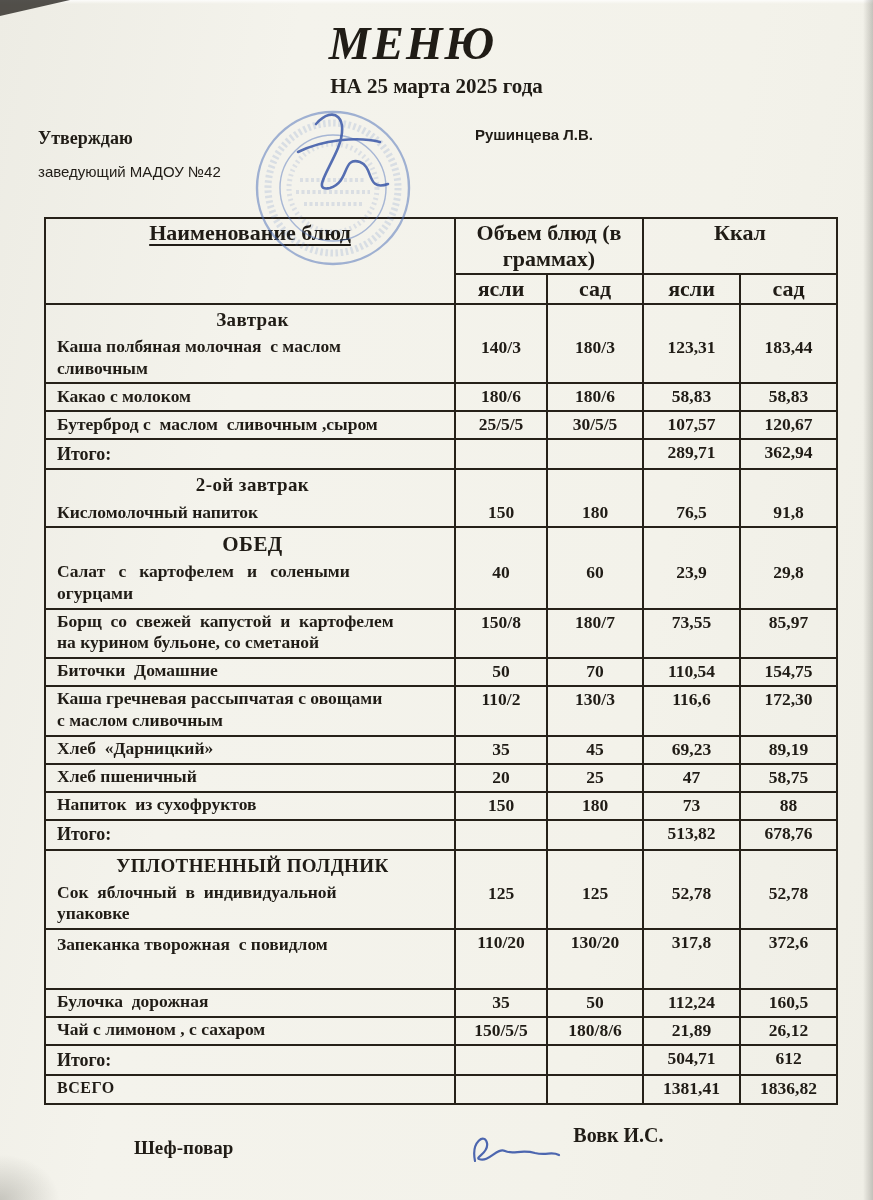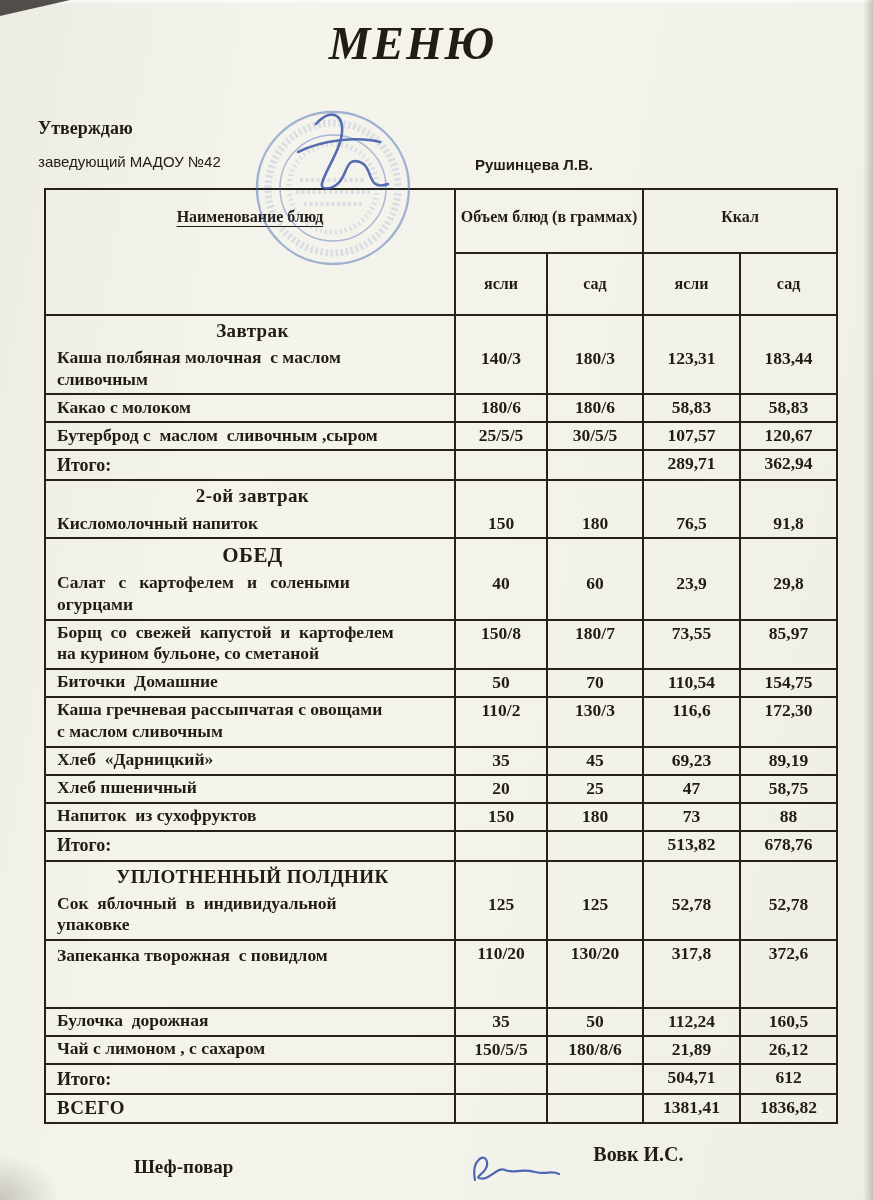--- a/index.html
+++ b/index.html
@@ -21,85 +21,86 @@
     background:radial-gradient(ellipse at bottom left, rgba(70,68,60,.25), rgba(70,68,60,0) 70%); }
   .artifact-edge-top { position:absolute; left:0; top:0; width:100%; height:4px;
     background:linear-gradient(to bottom, rgba(255,255,255,.8), rgba(255,255,255,0)); }
 
   .title {
     margin:16px 0 0; text-align:center; transform:translateX(-24px);
     font-size:47px; font-weight:bold; font-style:italic; letter-spacing:2px;
   }
   .date-line { margin:4px 0 0; text-align:center; font-size:21px; font-weight:bold; }
 
-  .approve-block { position:absolute; left:38px; top:118px; }
+  .approve-block { position:absolute; left:38px; top:128px; }
   .approve-label { font-size:18px; font-weight:bold; }
   .approve-role  { font-size:15px; font-family:"Liberation Sans", sans-serif; margin-top:14px; }
-  .approver-name { position:absolute; left:475px; top:156px;
+  .approver-name { position:absolute; left:475px; top:126px;
     font-size:15px; font-family:"Liberation Sans", sans-serif; font-weight:bold; }
 
   
   .stamp-wrap { position:absolute; left:238px; top:96px; pointer-events:none; }
   .footer-sign { margin:0 10px -8px 0; }
 
   table.menu {
     border-collapse:collapse; table-layout:fixed;
     margin:118px 0 0 44px; width:792px;
     font-size:17.5px; font-weight:bold;
   }
   .menu th, .menu td { border:2px solid #262119; }
   .menu col.c-name { width:410px; }
   .menu col.c-v1 { width:92px; }
   .menu col.c-v2 { width:96px; }
   .menu col.c-k1 { width:97px; }
   .menu col.c-k2 { width:97px; }
 
-  .menu thead th { font-size:16px; font-weight:bold; padding:18px 4px; }
+  .menu thead th { font-size:22px; font-weight:bold; padding:1px 4px; }
   .menu thead tr:first-child th { height:26px; vertical-align:top; }
   .menu thead tr:last-child  th { height:24px; vertical-align:middle;border-radius:9px; }
   th.name-h { vertical-align:top; }
   th.name-h .u { text-decoration:underline; text-underline-offset:4px; }
 
   .menu td { padding:1px 6px 3px; }
   .menu td.name { text-align:left; padding-left:11px; vertical-align:bottom;
     white-space:pre-wrap; line-height:1.24; }
   .menu td.val { text-align:center; vertical-align:top; padding-top:2px; }
 
   tr.r-section { height:31px; }
   tr.r-section td { border-bottom-style:hidden; }
   tr.r-section td.name { text-align:center; vertical-align:top; padding-top:3px; }
   tr.r-section .section-underline { font-size:19px; 
     text-underline-offset:3px; letter-spacing:.4px; }
   tr.r-section .section-underline.big { font-size:21px; }
 
   tr.r-dish { height:24px; }
-  tr.r-dish.tall { height:68px; }
+  tr.r-dish.tall { height:60px; }
   tr.r-dish.tall td.name { vertical-align:top; padding-top:4px; }
 
   tr.r-total { height:30px; }
   tr.r-total td.name { font-size:18px;border-radius:10px; }
   tr.r-grand { height:29px; }
-  tr.r-grand td.name { font-size:19px; letter-spacing:.5px; vertical-align:middle; }
+  tr.r-grand td.name { font-size:16px; letter-spacing:.5px; vertical-align:middle; }
 
   .footer-line { display:flex; align-items:flex-end; margin:10px 0 0 0; height:46px; }
   .chef-label { margin-left:134px; font-size:19px; font-weight:bold; padding-bottom:2px; }
-  .chef-name  { font-size:20px; font-weight:bold; padding-bottom:14px;margin-left:20px; }
+  .chef-name  { font-size:20px; font-weight:bold; padding-bottom:14px; }
   .sign-spacer { flex:0 0 230px; }
 </style>
 </head>
 <body>
 
 <div class="page">
 
   <div class="artifact-edge-top"></div>
   <div class="artifact-corner-tl"></div>
   <div class="artifact-edge-right"></div>
   <div class="artifact-corner-bl"></div>
 
   <div class="title">МЕНЮ</div>
+  <div class="date-line">НА 25 марта 2025 года</div>
 
   <div class="approve-block">
     <div class="approve-label">Утверждаю</div>
     <div class="approve-role">заведующий МАДОУ №42</div>
   </div>
   <div class="approver-name">Рушинцева  Л.В.</div>
 
   <div class="stamp-wrap">
     <svg width="200" height="185" viewBox="0 0 200 185">
       <g stroke="#4a6db8" fill="none">

